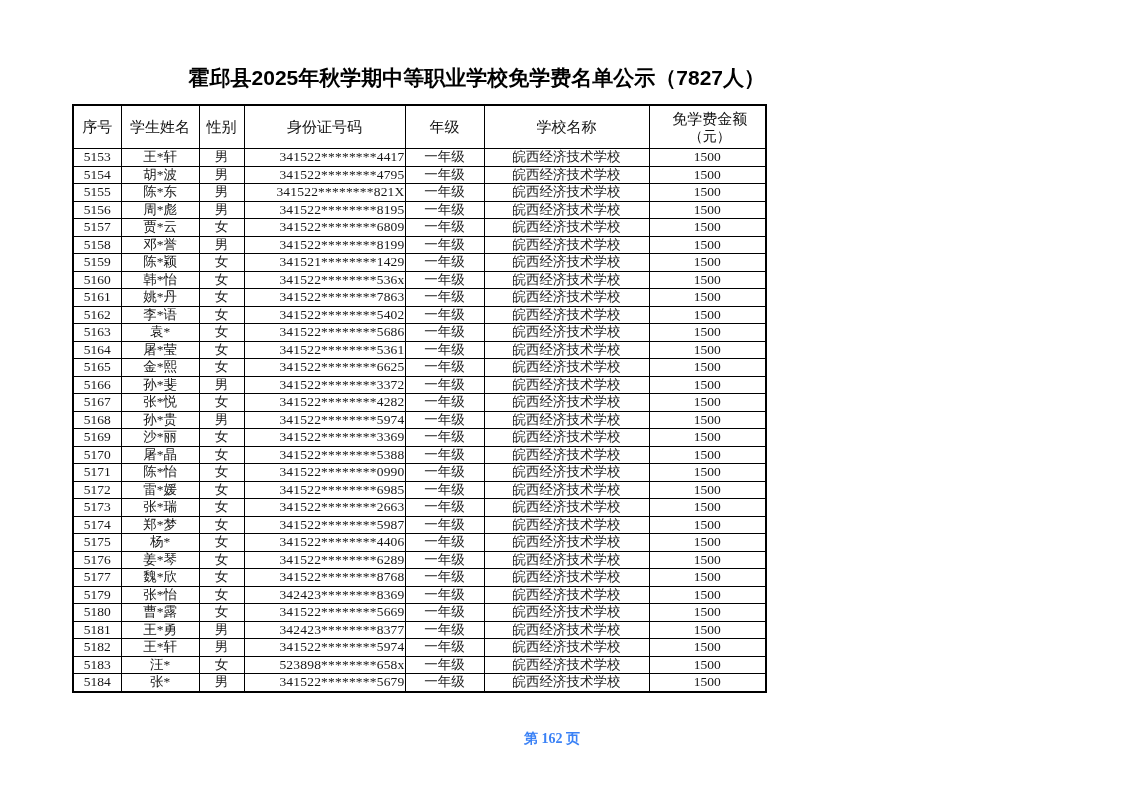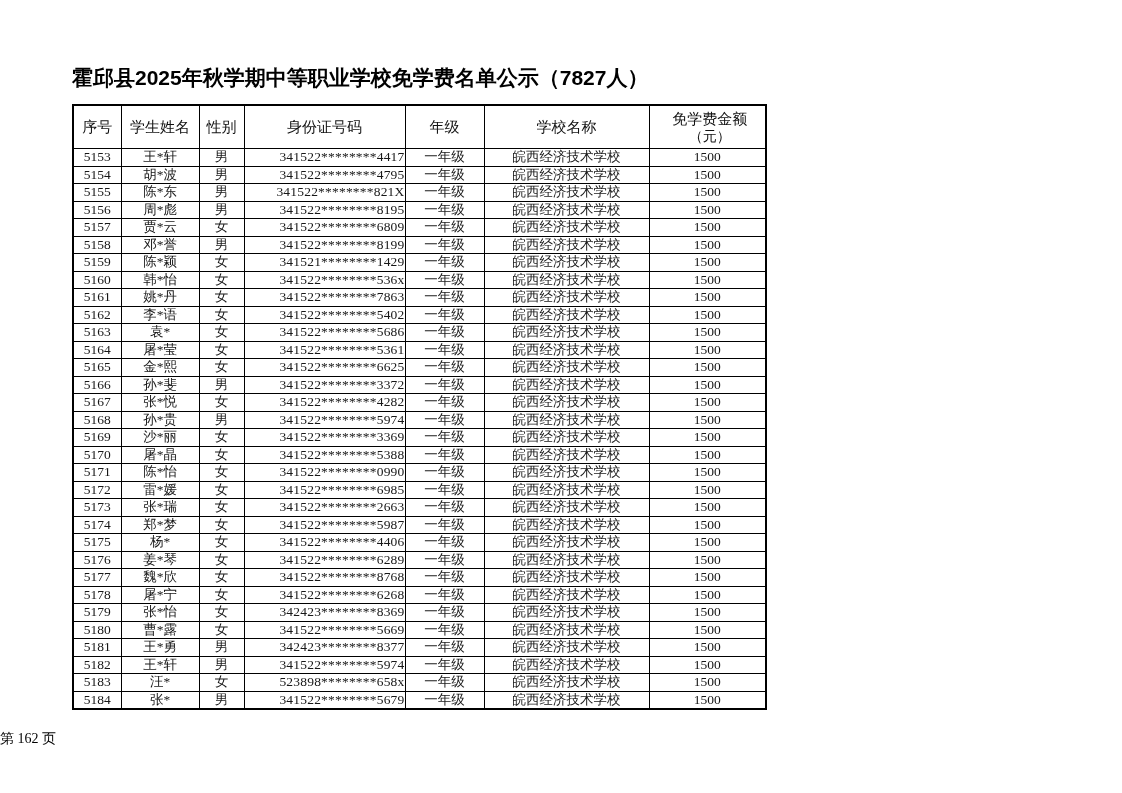--- a/index.html
+++ b/index.html
@@ -15,21 +15,21 @@
     height: 793px;
     background: #ffffff;
     overflow: hidden;
   }
   .title {
     position: absolute;
     left: 72px;
     top: 62px;
     width: 693px;
     margin: 0;
-    text-align: left;
+    text-align: right;
     font-family: "Liberation Sans", "DejaVu Sans", sans-serif;
     font-weight: bold;
     font-size: 21px;
     line-height: 32px;
     color: #000000;
     white-space: nowrap;
   }
   table.roster {
     position: absolute;
     left: 72px;
@@ -80,23 +80,24 @@
   table.roster td.id-cell {
     text-align: right;
     padding-left: 2px;
     letter-spacing: 0.2px;
   }
   .footer {
     position: absolute;
     left: 0;
     top: 730px;
     width: 1104px;
-    text-align: left;
+    text-align: center;
     font-size: 14px;
-    color: #000000;
+    color: #3b82f6;
+    font-weight: bold;
   }
 </style>
 </head>
 <body>
 
 <div class="sheet">
 
   <h1 class="title">霍邱县2025年秋学期中等职业学校免学费名单公示（7827人）</h1>
 
   <table class="roster">
@@ -343,29 +344,20 @@
         <tr>
     <td>5177</td>
     <td>魏*欣</td>
     <td>女</td>
     <td class="id-cell">341522********8768</td>
     <td>一年级</td>
     <td>皖西经济技术学校</td>
     <td>1500</td>
   </tr>
         <tr>
-    <td>5178</td>
-    <td>屠*宁</td>
-    <td>女</td>
-    <td class="id-cell">341522********6268</td>
-    <td>一年级</td>
-    <td>皖西经济技术学校</td>
-    <td>1500</td>
-  </tr>
-        <tr>
     <td>5179</td>
     <td>张*怡</td>
     <td>女</td>
     <td class="id-cell">342423********8369</td>
     <td>一年级</td>
     <td>皖西经济技术学校</td>
     <td>1500</td>
   </tr>
         <tr>
     <td>5180</td>

